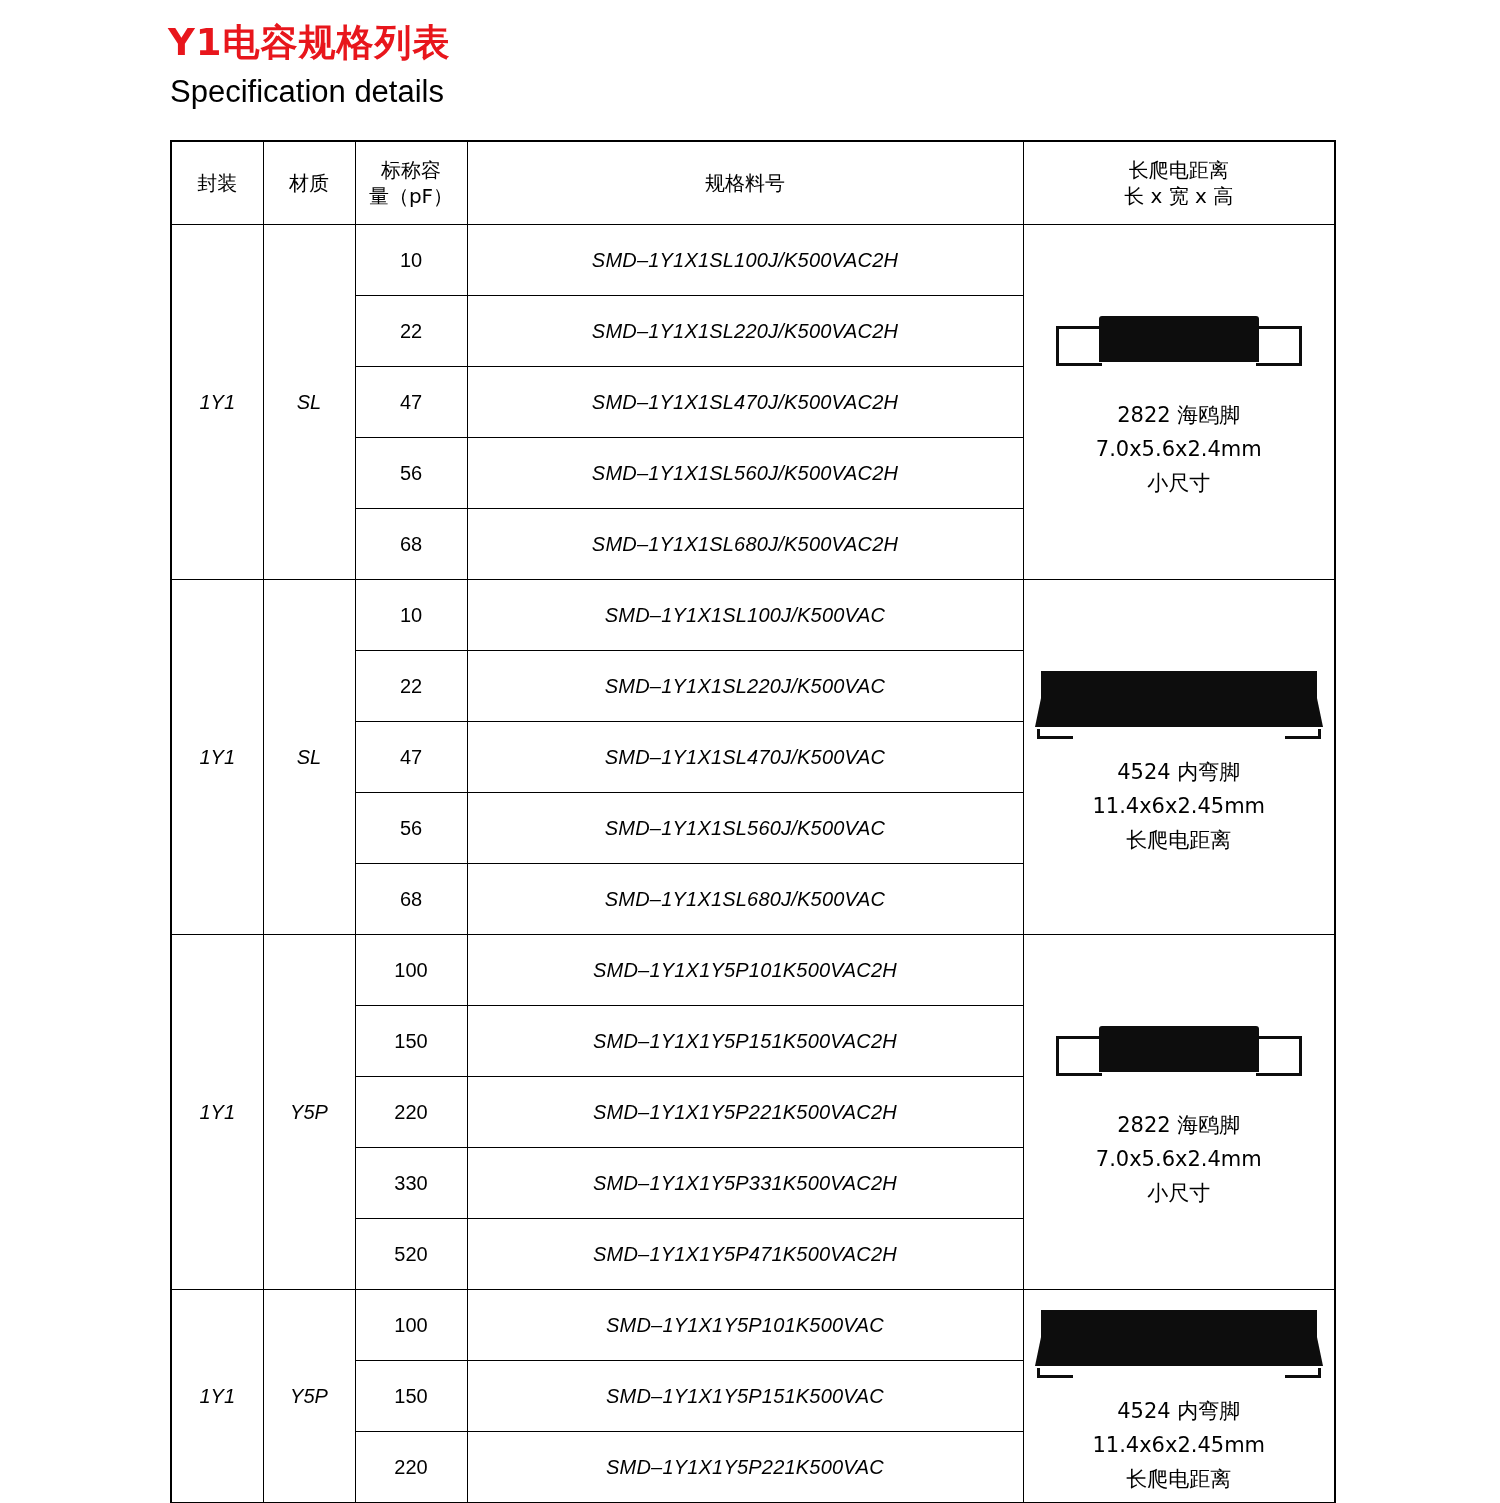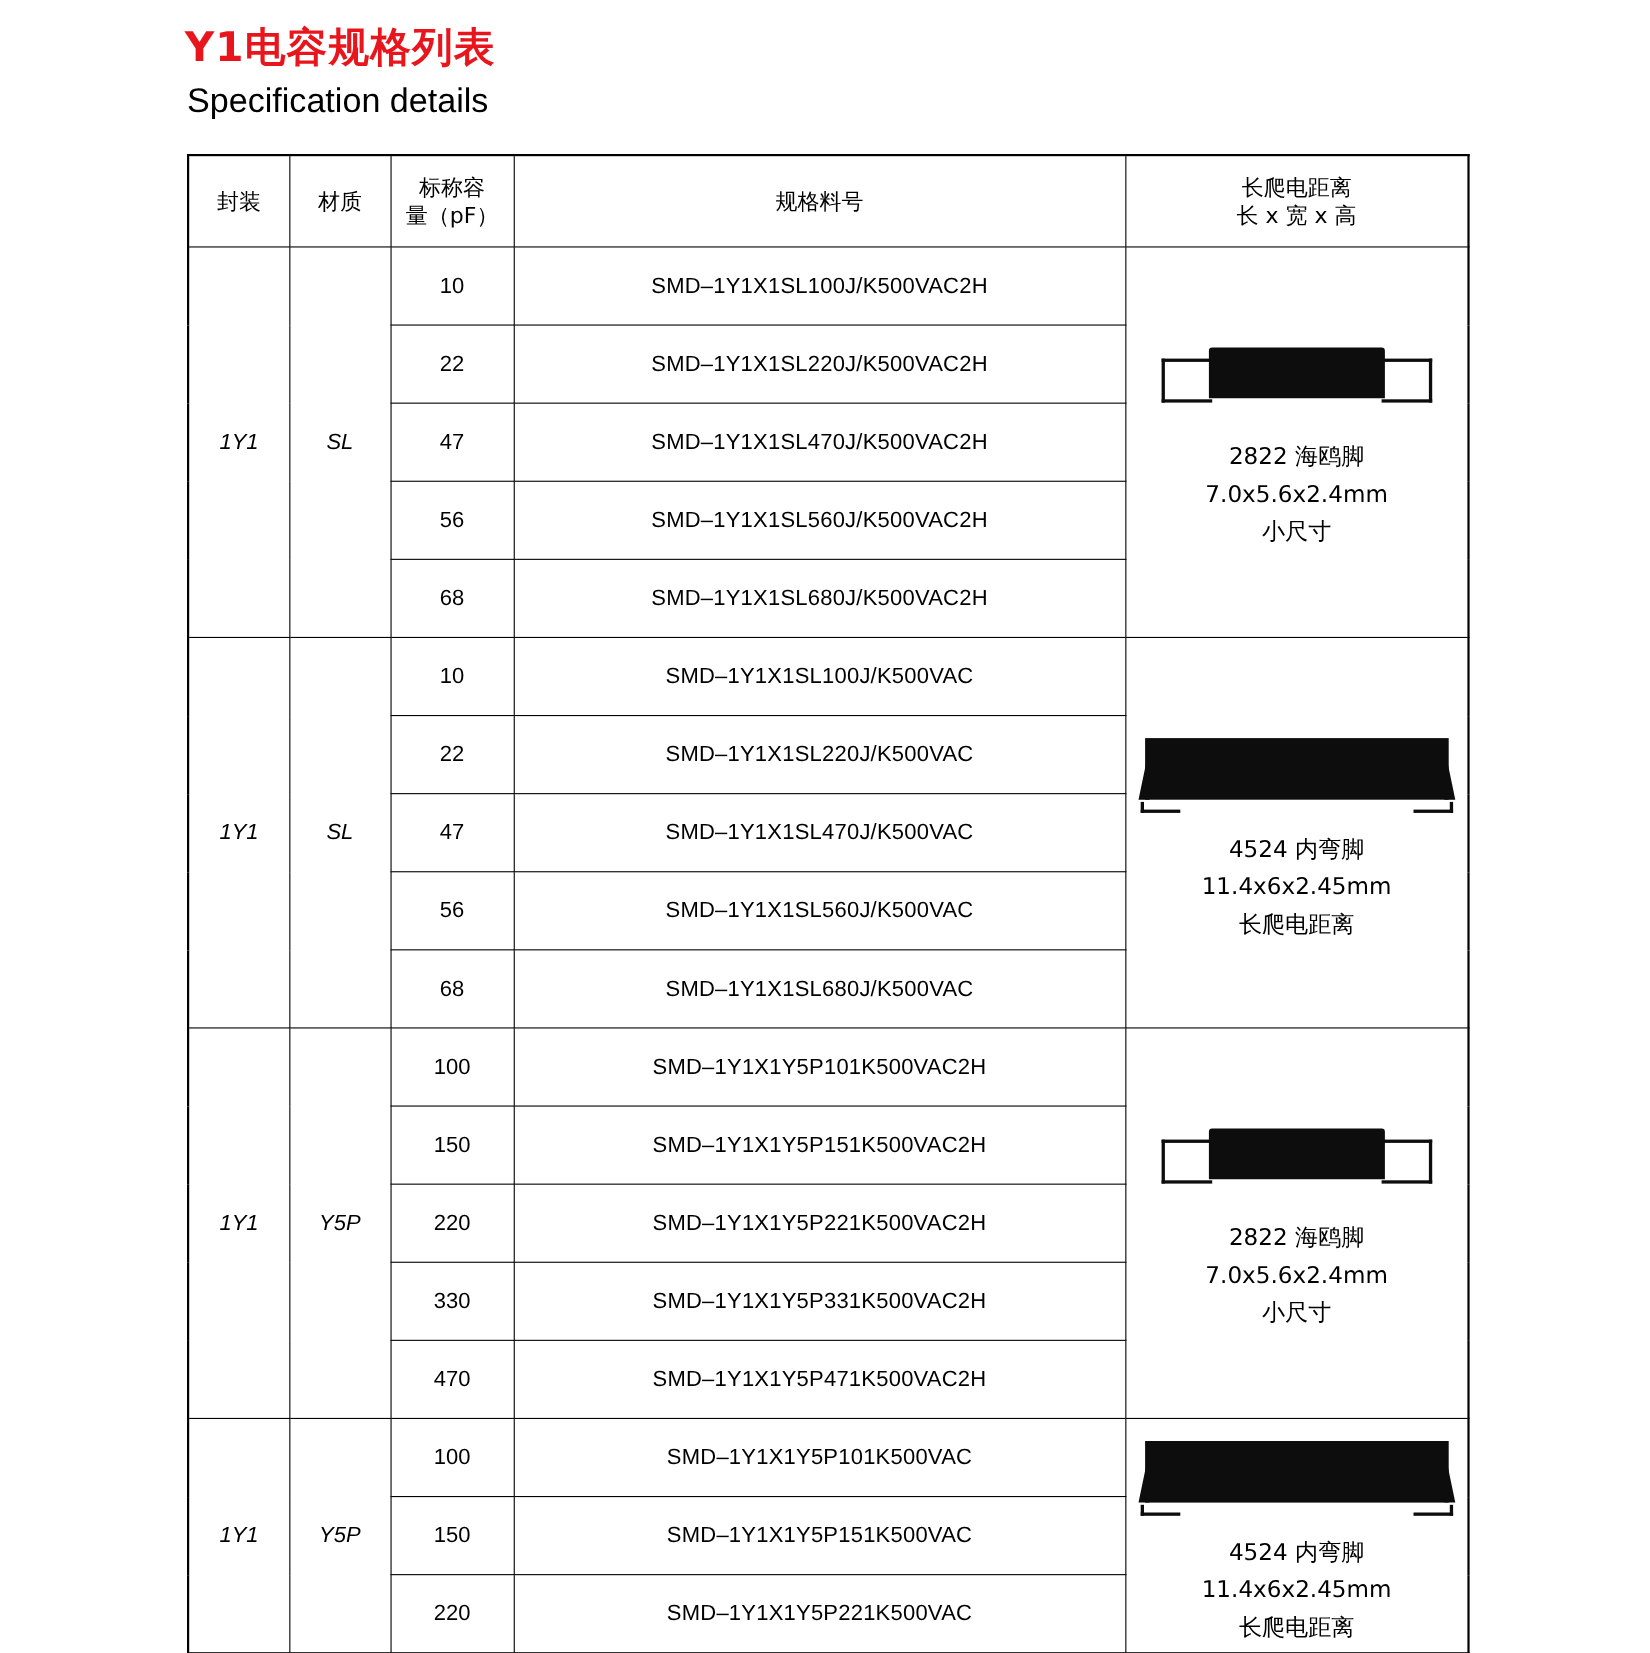--- a/index.html
+++ b/index.html
@@ -81,20 +81,21 @@
   .hdr-two-line { display: block; }
 
   tbody td.cap,
   tbody td.part {
     height: 70px;
     margin-left: 21px;
   }
   td.part {
     font-size: 22px;
     letter-spacing: 0.2px;
+    font-style: italic;
   }
   td.cap {
     font-size: 21px;
   }
   td.pkg, td.mat {
     font-size: 22px;
     font-style: italic;
   }
   td.dim {
     padding: 6px 4px 10px 4px;
@@ -329,21 +330,21 @@
       </tr>
       <tr>
         <td class="cap">220</td>
         <td class="part">SMD–1Y1X1Y5P221K500VAC2H</td>
       </tr>
       <tr>
         <td class="cap">330</td>
         <td class="part">SMD–1Y1X1Y5P331K500VAC2H</td>
       </tr>
       <tr>
-        <td class="cap">470</td>
+        <td class="cap">520</td>
         <td class="part">SMD–1Y1X1Y5P471K500VAC2H</td>
       </tr>
 
       <tr>
         <td class="pkg" rowspan="3">1Y1</td>
         <td class="mat" rowspan="3">Y5P</td>
         <td class="cap">100</td>
         <td class="part">SMD–1Y1X1Y5P101K500VAC</td>
         <td class="dim" rowspan="3">
           <div class="dim-inner">

